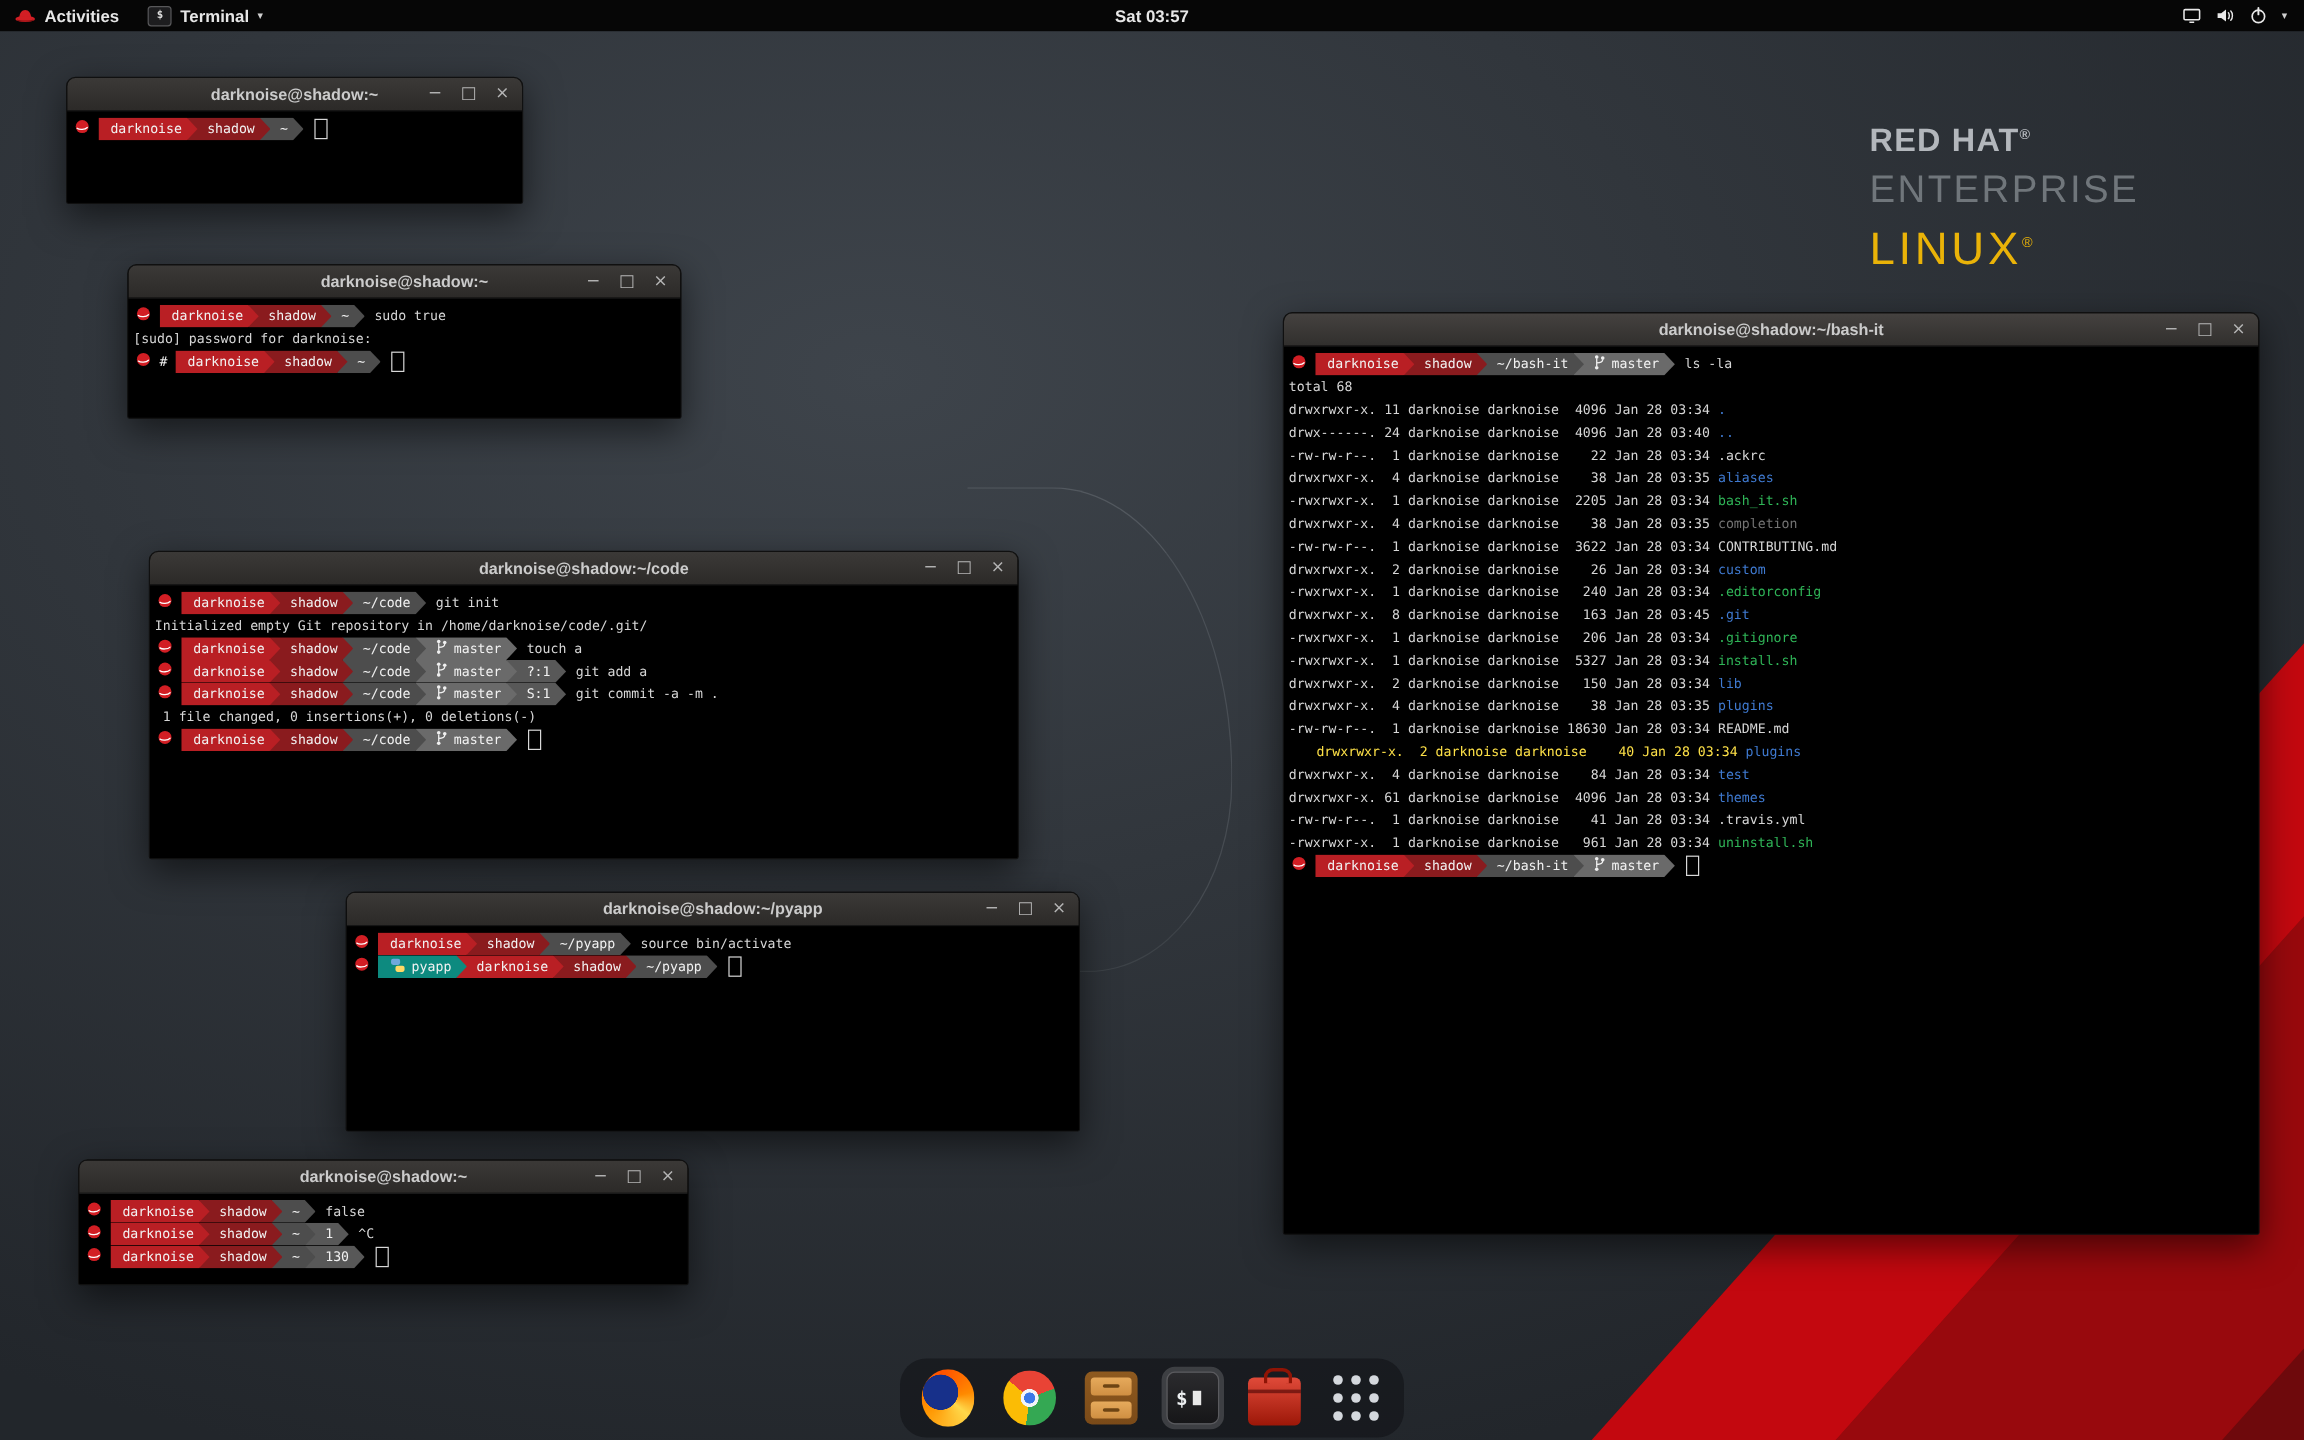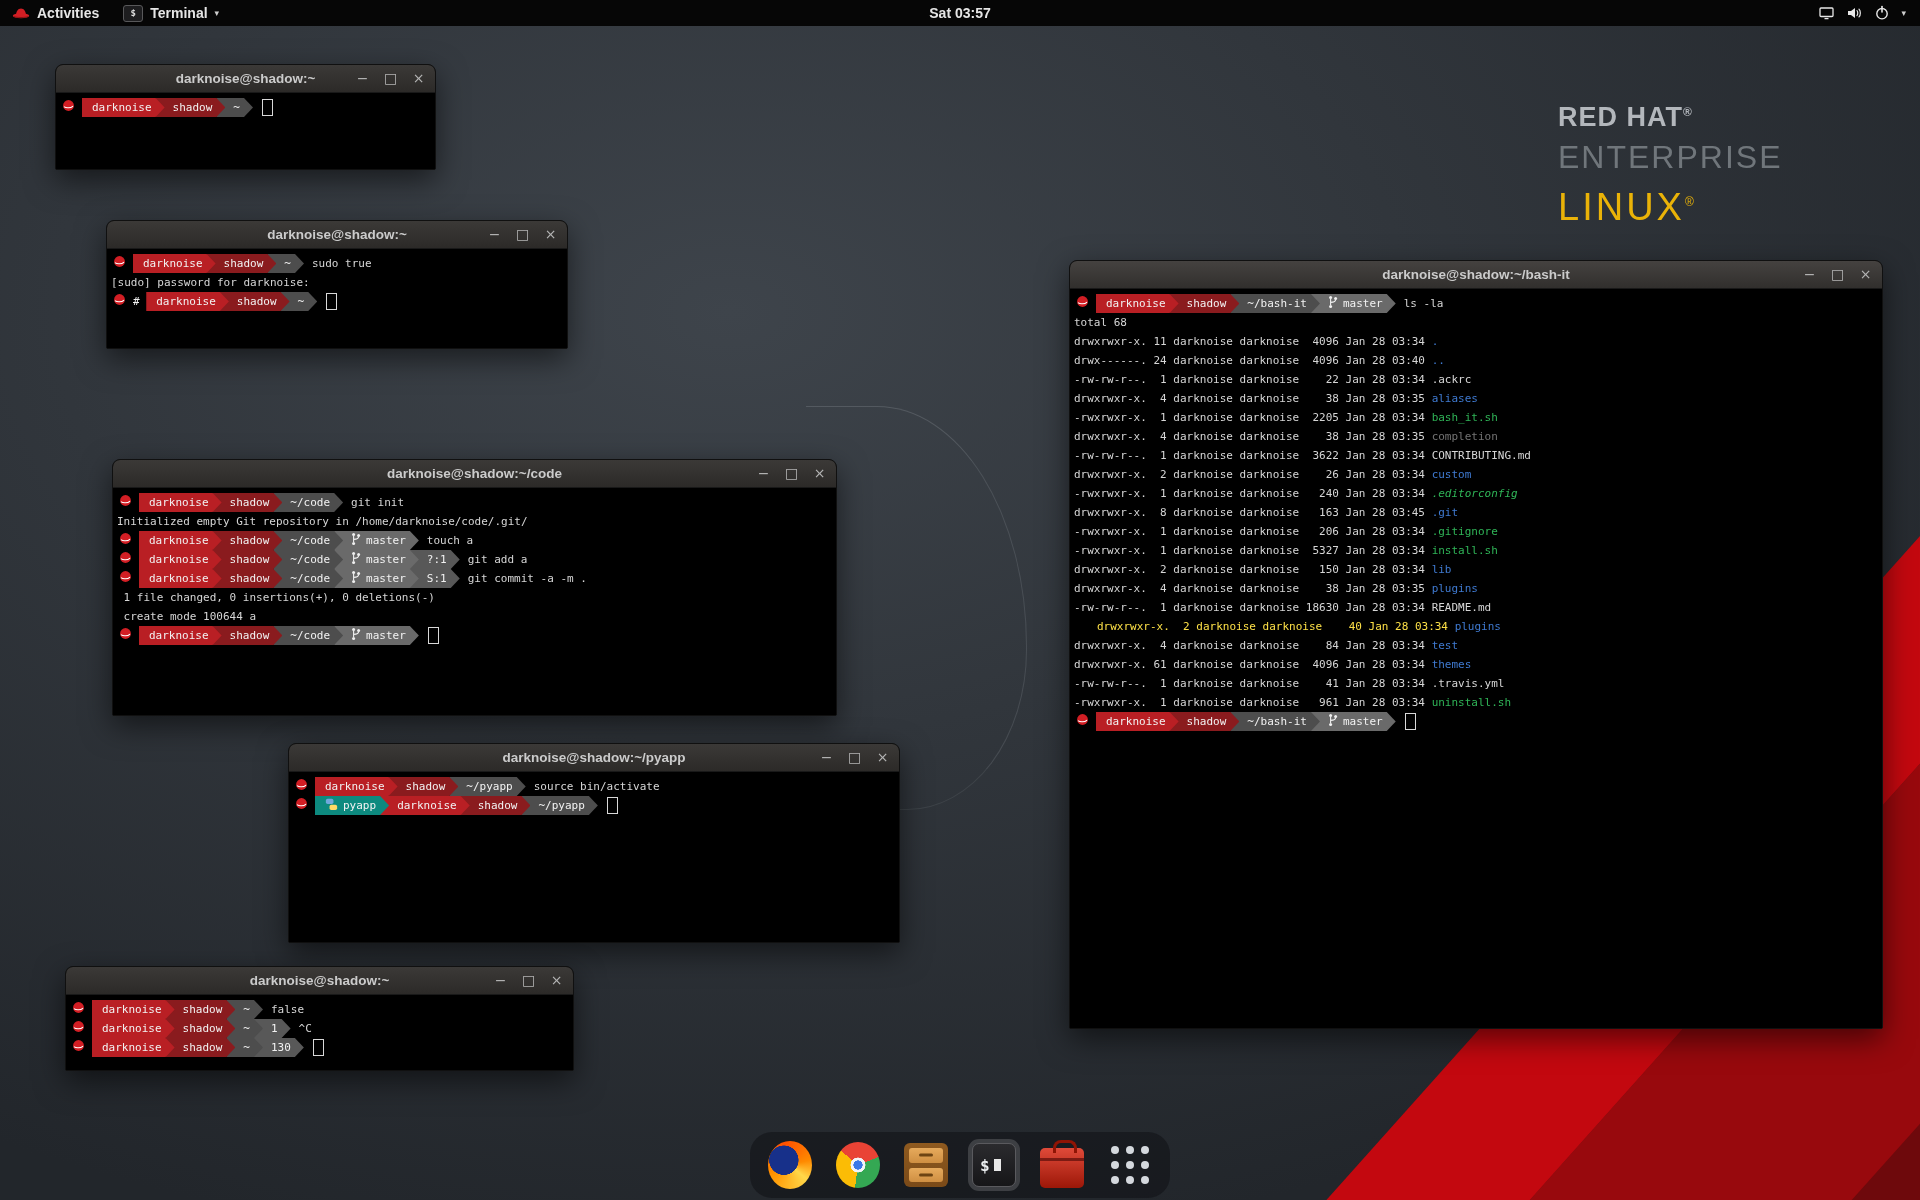--- a/index.html
+++ b/index.html
@@ -162,21 +162,21 @@
             <circle cx="6" cy="6" r="5" fill="#d21e24"></circle>
             <path d="M2.1 7.3c1.7 1.3 6.1 1.1 7.8-.6" stroke="#fff" stroke-width="1" fill="none" stroke-linecap="round"></path>
           </svg><span class="seg" style="background: rgb(185, 31, 36); z-index: 40;">darknoise</span><span class="seg after" style="background: rgb(138, 27, 30); z-index: 39;">shadow</span><span class="seg after" style="background: rgb(77, 77, 77); z-index: 38;">~</span><span class="cmd">sudo true</span></div>
         <div class="line"><span style="color: rgb(214, 214, 214);">[sudo] password for darknoise:</span></div>
         <div class="line"><svg class="pl-icon" width="13" height="13" viewBox="0 0 12 12">
             <circle cx="6" cy="6" r="5" fill="#d21e24"></circle>
             <path d="M2.1 7.3c1.7 1.3 6.1 1.1 7.8-.6" stroke="#fff" stroke-width="1" fill="none" stroke-linecap="round"></path>
           </svg><span class="pretext"># </span><span class="seg" style="background: rgb(185, 31, 36); z-index: 40;">darknoise</span><span class="seg after" style="background: rgb(138, 27, 30); z-index: 39;">shadow</span><span class="seg after" style="background: rgb(77, 77, 77); z-index: 38;">~</span><span class="cursor"></span></div>
       </div>
     </div>
-    <div class="window" style="left: 112px; top: 459px; width: 723px; height: 255px; z-index: 12;">
+    <div class="window" style="left: 124px; top: 459px; width: 723px; height: 255px; z-index: 12;">
       <div class="titlebar"><span class="title">darknoise@shadow:~/code</span><div class="controls">
           <span class="wbtn">−</span>
           <span class="wbtn">□</span>
           <span class="wbtn">×</span>
         </div></div>
       <div class="term">
         <div class="line"><svg class="pl-icon" width="13" height="13" viewBox="0 0 12 12">
             <circle cx="6" cy="6" r="5" fill="#d21e24"></circle>
             <path d="M2.1 7.3c1.7 1.3 6.1 1.1 7.8-.6" stroke="#fff" stroke-width="1" fill="none" stroke-linecap="round"></path>
           </svg><span class="seg" style="background: rgb(185, 31, 36); z-index: 40;">darknoise</span><span class="seg after" style="background: rgb(138, 27, 30); z-index: 39;">shadow</span><span class="seg after" style="background: rgb(77, 77, 77); z-index: 38;">~/code</span><span class="cmd">git init</span></div>
@@ -202,21 +202,20 @@
         <div class="line"><svg class="pl-icon" width="13" height="13" viewBox="0 0 12 12">
             <circle cx="6" cy="6" r="5" fill="#d21e24"></circle>
             <path d="M2.1 7.3c1.7 1.3 6.1 1.1 7.8-.6" stroke="#fff" stroke-width="1" fill="none" stroke-linecap="round"></path>
           </svg><span class="seg" style="background: rgb(185, 31, 36); z-index: 40;">darknoise</span><span class="seg after" style="background: rgb(138, 27, 30); z-index: 39;">shadow</span><span class="seg after" style="background: rgb(77, 77, 77); z-index: 38;">~/code</span><span class="seg after" style="background: rgb(106, 106, 106); z-index: 37;"><svg class="br-icon" width="10" height="14" viewBox="0 0 10 14">
               <circle cx="2.6" cy="2.6" r="1.5" fill="#f0f0f0"></circle>
               <circle cx="7.6" cy="3.4" r="1.5" fill="#f0f0f0"></circle>
               <circle cx="2.6" cy="11.4" r="1.5" fill="#f0f0f0"></circle>
               <path d="M2.6 4v6 M2.6 7.4c3.2 0 5-1.4 5-2.8" stroke="#f0f0f0" stroke-width="1.1" fill="none"></path>
             </svg>master</span><span class="seg after" style="background: rgb(88, 88, 88); z-index: 36;">S:1</span><span class="cmd">git commit -a -m .</span></div>
         <div class="line"><span style="color: rgb(214, 214, 214);"> 1 file changed, 0 insertions(+), 0 deletions(-)</span></div>
-        <div class="line"><span style="color: rgb(214, 214, 214);"> create mode 100644 a</span></div>
         <div class="line"><svg class="pl-icon" width="13" height="13" viewBox="0 0 12 12">
             <circle cx="6" cy="6" r="5" fill="#d21e24"></circle>
             <path d="M2.1 7.3c1.7 1.3 6.1 1.1 7.8-.6" stroke="#fff" stroke-width="1" fill="none" stroke-linecap="round"></path>
           </svg><span class="seg" style="background: rgb(185, 31, 36); z-index: 40;">darknoise</span><span class="seg after" style="background: rgb(138, 27, 30); z-index: 39;">shadow</span><span class="seg after" style="background: rgb(77, 77, 77); z-index: 38;">~/code</span><span class="seg after" style="background: rgb(106, 106, 106); z-index: 37;"><svg class="br-icon" width="10" height="14" viewBox="0 0 10 14">
               <circle cx="2.6" cy="2.6" r="1.5" fill="#f0f0f0"></circle>
               <circle cx="7.6" cy="3.4" r="1.5" fill="#f0f0f0"></circle>
               <circle cx="2.6" cy="11.4" r="1.5" fill="#f0f0f0"></circle>
               <path d="M2.6 4v6 M2.6 7.4c3.2 0 5-1.4 5-2.8" stroke="#f0f0f0" stroke-width="1.1" fill="none"></path>
             </svg>master</span><span class="cursor"></span></div>
       </div>
@@ -280,21 +279,21 @@
             </svg>master</span><span class="cmd">ls -la</span></div>
         <div class="line"><span style="color: rgb(214, 214, 214);">total 68</span></div>
         <div class="line"><span style="color: rgb(214, 214, 214);">drwxrwxr-x. 11 darknoise darknoise  4096 Jan 28 03:34 </span><span style="color: rgb(63, 122, 209);">.</span></div>
         <div class="line"><span style="color: rgb(214, 214, 214);">drwx------. 24 darknoise darknoise  4096 Jan 28 03:40 </span><span style="color: rgb(63, 122, 209);">..</span></div>
         <div class="line"><span style="color: rgb(214, 214, 214);">-rw-rw-r--.  1 darknoise darknoise    22 Jan 28 03:34 </span><span style="color: rgb(214, 214, 214);">.ackrc</span></div>
         <div class="line"><span style="color: rgb(214, 214, 214);">drwxrwxr-x.  4 darknoise darknoise    38 Jan 28 03:35 </span><span style="color: rgb(63, 122, 209);">aliases</span></div>
         <div class="line"><span style="color: rgb(214, 214, 214);">-rwxrwxr-x.  1 darknoise darknoise  2205 Jan 28 03:34 </span><span style="color: rgb(47, 180, 87);">bash_it.sh</span></div>
         <div class="line"><span style="color: rgb(214, 214, 214);">drwxrwxr-x.  4 darknoise darknoise    38 Jan 28 03:35 </span><span style="color: #737373;">completion</span></div>
         <div class="line"><span style="color: rgb(214, 214, 214);">-rw-rw-r--.  1 darknoise darknoise  3622 Jan 28 03:34 </span><span style="color: rgb(214, 214, 214);">CONTRIBUTING.md</span></div>
         <div class="line"><span style="color: rgb(214, 214, 214);">drwxrwxr-x.  2 darknoise darknoise    26 Jan 28 03:34 </span><span style="color: rgb(63, 122, 209);">custom</span></div>
-        <div class="line"><span style="color: rgb(214, 214, 214);">-rwxrwxr-x.  1 darknoise darknoise   240 Jan 28 03:34 </span><span style="color: rgb(47, 180, 87); font-style: italic;">.editorconfig</span></div>
+        <div class="line"><span style="color: rgb(214, 214, 214);">-rwxrwxr-x.  1 darknoise darknoise   240 Jan 28 03:34 </span><span style="color: rgb(47, 180, 87);">.editorconfig</span></div>
         <div class="line"><span style="color: rgb(214, 214, 214);">drwxrwxr-x.  8 darknoise darknoise   163 Jan 28 03:45 </span><span style="color: rgb(63, 122, 209);">.git</span></div>
         <div class="line"><span style="color: rgb(214, 214, 214);">-rwxrwxr-x.  1 darknoise darknoise   206 Jan 28 03:34 </span><span style="color: rgb(47, 180, 87);">.gitignore</span></div>
         <div class="line"><span style="color: rgb(214, 214, 214);">-rwxrwxr-x.  1 darknoise darknoise  5327 Jan 28 03:34 </span><span style="color: rgb(47, 180, 87);">install.sh</span></div>
         <div class="line"><span style="color: rgb(214, 214, 214);">drwxrwxr-x.  2 darknoise darknoise   150 Jan 28 03:34 </span><span style="color: rgb(63, 122, 209);">lib</span></div>
         <div class="line"><span style="color: rgb(214, 214, 214);">drwxrwxr-x.  4 darknoise darknoise    38 Jan 28 03:35 </span><span style="color: rgb(63, 122, 209);">plugins</span></div>
         <div class="line"><span style="color: rgb(214, 214, 214);">-rw-rw-r--.  1 darknoise darknoise 18630 Jan 28 03:34 </span><span style="color: rgb(214, 214, 214);">README.md</span></div>
         <div class="line"><span style="color: #fde047; margin-left: 23px;">drwxrwxr-x.  2 darknoise darknoise    40 Jan 28 03:34 </span><span style="color: rgb(63, 122, 209);">plugins</span></div>
         <div class="line"><span style="color: rgb(214, 214, 214);">drwxrwxr-x.  4 darknoise darknoise    84 Jan 28 03:34 </span><span style="color: rgb(63, 122, 209);">test</span></div>
         <div class="line"><span style="color: rgb(214, 214, 214);">drwxrwxr-x. 61 darknoise darknoise  4096 Jan 28 03:34 </span><span style="color: rgb(63, 122, 209);">themes</span></div>
         <div class="line"><span style="color: rgb(214, 214, 214);">-rw-rw-r--.  1 darknoise darknoise    41 Jan 28 03:34 </span><span style="color: rgb(214, 214, 214);">.travis.yml</span></div>

